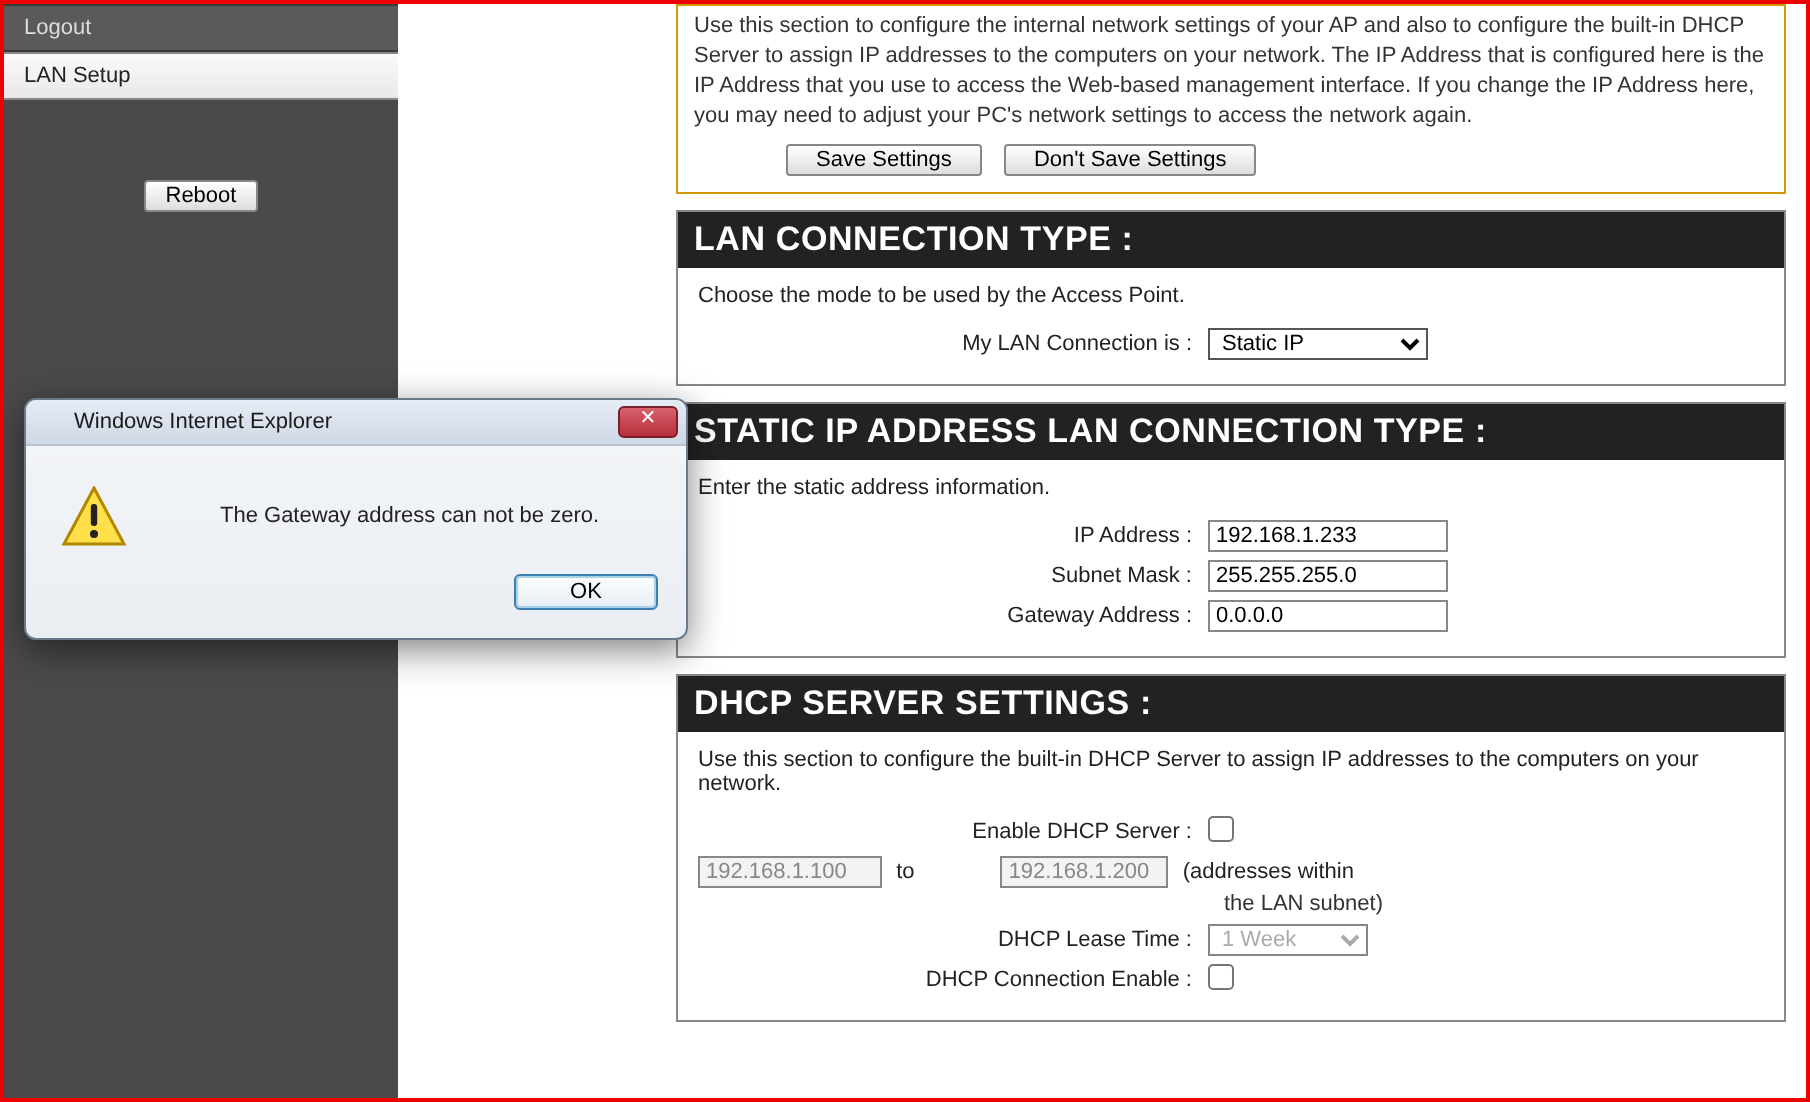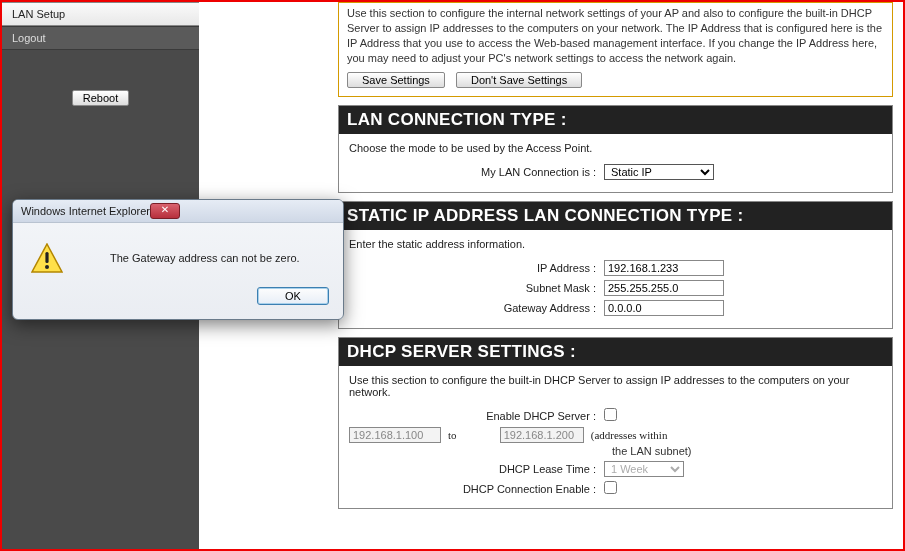--- a/index.html
+++ b/index.html
@@ -7,52 +7,52 @@
 .layout { display: flex; height: 100%; }
 .sidebar { width: 197px; background: #4a4a4a; display: flex; flex-direction: column; }
 .sidebar-item { background: linear-gradient(#fafafa,#e8e8e8); color: #222; padding: 5px 10px; border: 1px solid #888; border-left: none; border-right: none; font-size: 11px; cursor: pointer; }
 .sidebar-item.dark { background: #5a5a5a; color: #ddd; border: 1px solid #3a3a3a; border-left:none; border-right:none;}
 .reboot-wrap { text-align: center; margin-top: 40px; }
 .reboot-btn { font-size: 11px; padding: 1px 10px; background: linear-gradient(#fff,#ddd); border: 1px solid #888; border-radius: 2px; cursor: pointer; }
 .gutter { width: 139px; background: #fff; }
 .main { flex: 1; background: #fff; padding: 0 10px 12px 0; overflow: hidden; }
 .intro-box { border: 1px solid #d49a00; background: #fff; padding: 3px 8px 8px 8px; font-size: 11px; color: #333; margin-bottom: 8px; }
 .intro-text { line-height: 1.35; }
-.btn-row { margin-top: 7px; }
+.btn-row { margin-top: 7px; margin-left: 46px; }
 .btn { font-size: 11px; padding: 1px 14px; background: linear-gradient(#fff,#ddd); border: 1px solid #888; border-radius: 2px; cursor: pointer; margin-right: 8px; }
 .section { border: 1px solid #888; margin-bottom: 8px; background: #fff; }
 .section-header { background: #222; color: #fff; font-weight: bold; font-size: 17px; padding: 4px 8px; letter-spacing: .3px; }
 .section-body { padding: 8px 10px; font-size: 11px; color: #222; }
 .section-body p { margin-bottom: 10px; }
 .form-row { display: flex; align-items: center; margin: 4px 0; }
 .form-label { width: 255px; text-align: right; padding-right: 8px; }
 .form-field input[type="text"] { width: 120px; font-size: 11px; padding: 1px 3px; border: 1px solid #888; }
 .form-field input[disabled] { background: #f3f3f3; color: #888; }
 .form-field select { font-size: 11px; border: 1px solid #555; background: #fff; padding: 0 2px; width: 110px; }
-.inline-text { margin: 0 4px; font-family: Liberation Serif, serif; }
+.inline-text { margin: 0 4px; }
 .checkbox { width: 13px; height: 13px; }
 .subtext { color: #333; padding-left: 263px; font-size: 11px; margin-top:-2px; }
 
 .dialog { position: absolute; top: 197px; left: 10px; width: 332px; background: linear-gradient(#f4f6f9,#eaedf2); border: 1px solid #6a7a8a; border-radius: 6px; box-shadow: 0 5px 18px rgba(0,0,0,.5); overflow: hidden; }
-.dialog-titlebar { display: flex; align-items: center; background: linear-gradient(#e6ecf5,#cfd8e6); padding: 3px 4px 3px 8px; border-bottom: 1px solid #b9c3d0; }
+.dialog-titlebar { display: flex; justify-content: space-between; align-items: center; background: linear-gradient(#e6ecf5,#cfd8e6); padding: 3px 4px 3px 24px; border-bottom: 1px solid #b9c3d0; }
 .dialog-title { font-size: 11px; color: #1a1a1a; }
 .dialog-close { width: 30px; height: 16px; background: linear-gradient(#d9626e,#b72f3c); border: 1px solid #7a1e27; border-radius: 3px; color: #fff; font-size: 10px; line-height: 12px; text-align: center; cursor: pointer; }
 .dialog-body { display: flex; align-items: center; padding: 20px 18px 10px 18px; gap: 33px; }
 .warn-icon { width: 32px; height: 30px; margin-right: 14px; }
 .dialog-msg { font-size: 11px; color: #222; }
 .dialog-actions { text-align: right; padding: 4px 14px 14px 14px; }
 .ok-btn { width: 72px; font-size: 11px; padding: 2px 0; background: linear-gradient(#fdfdfd,#e7eef7); border: 1px solid #3c7fb1; border-radius: 3px; cursor: pointer; box-shadow: 0 0 0 1px #a7d0eb inset; }
 </style>
 </head>
 <body>
 
 <div class="layout">
   <div class="sidebar">
+    <div class="sidebar-item dark"><span>Logout</span></div>
     <div class="sidebar-item"><span>LAN Setup</span></div>
-    <div class="sidebar-item dark"><span>Logout</span></div>
     <div class="reboot-wrap">
       <button class="reboot-btn">Reboot</button>
     </div>
   </div>
 
   <div class="gutter"></div>
 
   <div class="main">
     <div class="intro-box">
       <div class="intro-text">Use this section to configure the internal network settings of your AP and also to configure the built-in DHCP Server to assign IP addresses to the computers on your network. The IP Address that is configured here is the IP Address that you use to access the Web-based management interface. If you change the IP Address here, you may need to adjust your PC's network settings to access the network again.</div>

